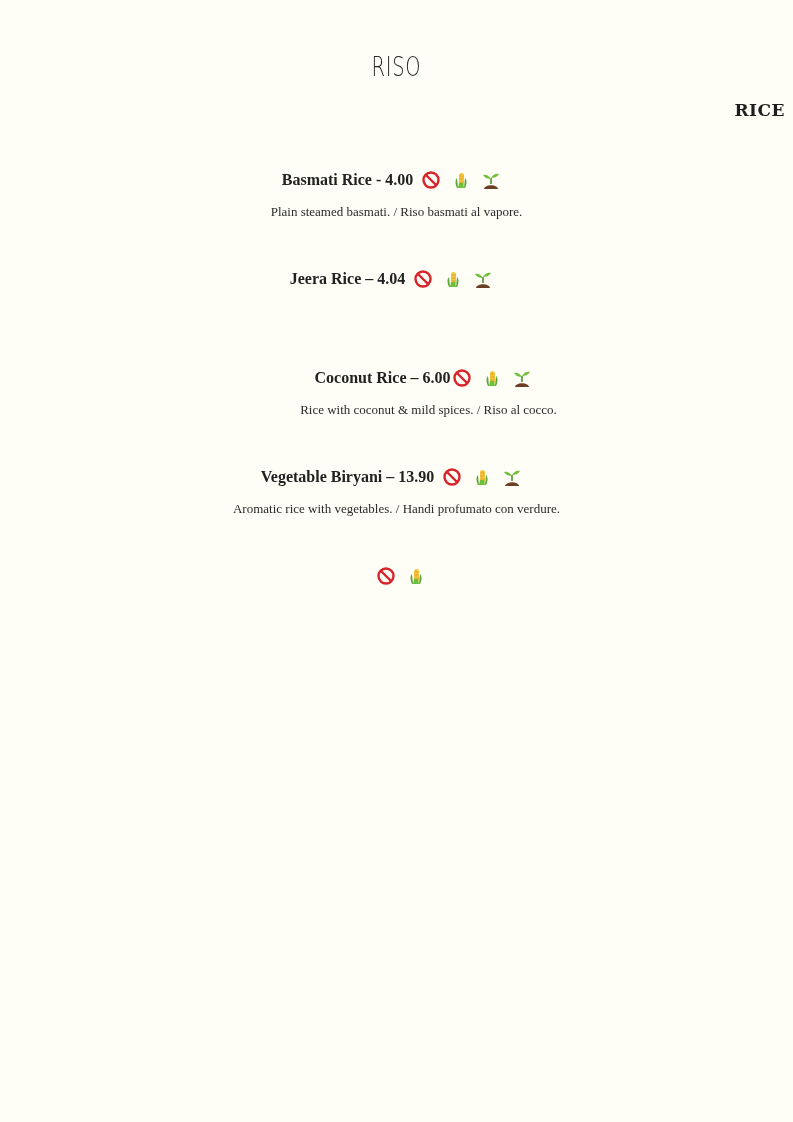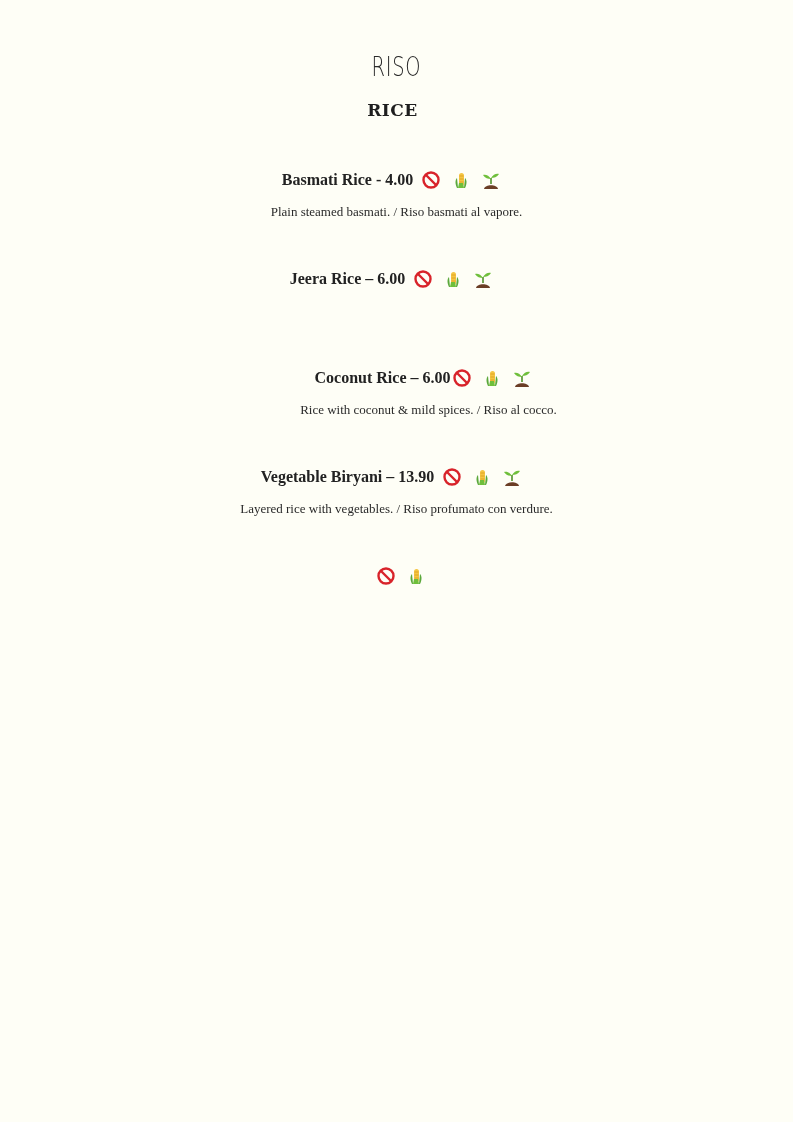--- a/index.html
+++ b/index.html
@@ -32,21 +32,21 @@
       letter-spacing: 1px;
       color: #2a2a2a;
       transform: scaleX(0.72);
       transform-origin: center;
       line-height: 34px;
     }
     .title-en {
       position: absolute;
       left: 0; width: 785px;
       top: 99px;
-      text-align: center;
+      text-align: right;
       font-family: "DejaVu Serif", "Liberation Serif", serif;
       font-weight: bold;
       font-size: 17px;
       letter-spacing: 0.5px;
       color: #1e1e1e;
       line-height: 22px;
     }
     .item {
       position: absolute;
       left: 0; width: 793px;
@@ -120,21 +120,21 @@
               <path d="M3 19 C4 14 16 14 17 19 Z" fill="#6b3e26"></path>
             </svg>
         </span>
       </span>
     </div>
     <div class="item-desc">Plain steamed basmati. / Riso basmati al vapore.</div>
   </div>
 
   <div class="item" style="top:267px;">
     <div class="item-name-line">
-      <span class="name">Jeera Rice – 6.00</span>
+      <span class="name">Jeera Rice – 4.04</span>
       <span class="icons">
         <span class="icon">
           <svg viewBox="0 0 20 20">
               <circle cx="10" cy="10" r="7.5" fill="none" stroke="#d8232a" stroke-width="2.4"></circle>
               <line x1="5" y1="5" x2="15" y2="15" stroke="#d8232a" stroke-width="2.4"></line>
             </svg>
         </span>
         <span class="icon">
           <svg viewBox="0 0 20 20">
               <path d="M6 18 C4 14 4 10 6 8 L7 18 Z" fill="#5aa83a"></path>
@@ -216,21 +216,21 @@
         <span class="icon">
           <svg viewBox="0 0 20 20">
               <path d="M10 14 L10 8" stroke="#4f8f2a" stroke-width="1.6"></path>
               <path d="M10 9 C8 5 4 4 2 5 C4 8 7 9 10 9 Z" fill="#6fbf3b"></path>
               <path d="M10 8 C12 4 16 3 18 4 C16 7 13 8 10 8 Z" fill="#6fbf3b"></path>
               <path d="M3 19 C4 14 16 14 17 19 Z" fill="#6b3e26"></path>
             </svg>
         </span>
       </span>
     </div>
-    <div class="item-desc">Layered rice with vegetables. / Riso profumato con verdure.</div>
+    <div class="item-desc">Aromatic rice with vegetables. / Handi profumato con verdure.</div>
   </div>
 
   <div class="item" style="top:564px;">
     <div class="item-name-line">
       <span class="icons">
         <span class="icon">
           <svg viewBox="0 0 20 20">
               <circle cx="10" cy="10" r="7.5" fill="none" stroke="#d8232a" stroke-width="2.4"></circle>
               <line x1="5" y1="5" x2="15" y2="15" stroke="#d8232a" stroke-width="2.4"></line>
             </svg>

